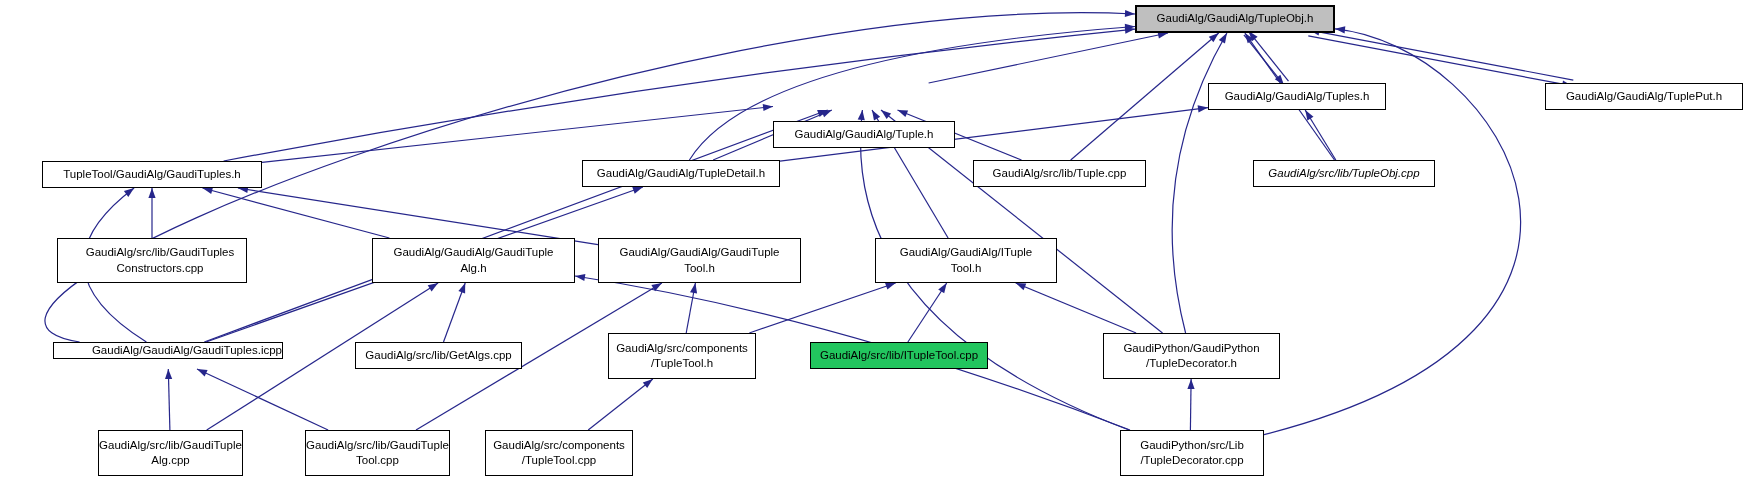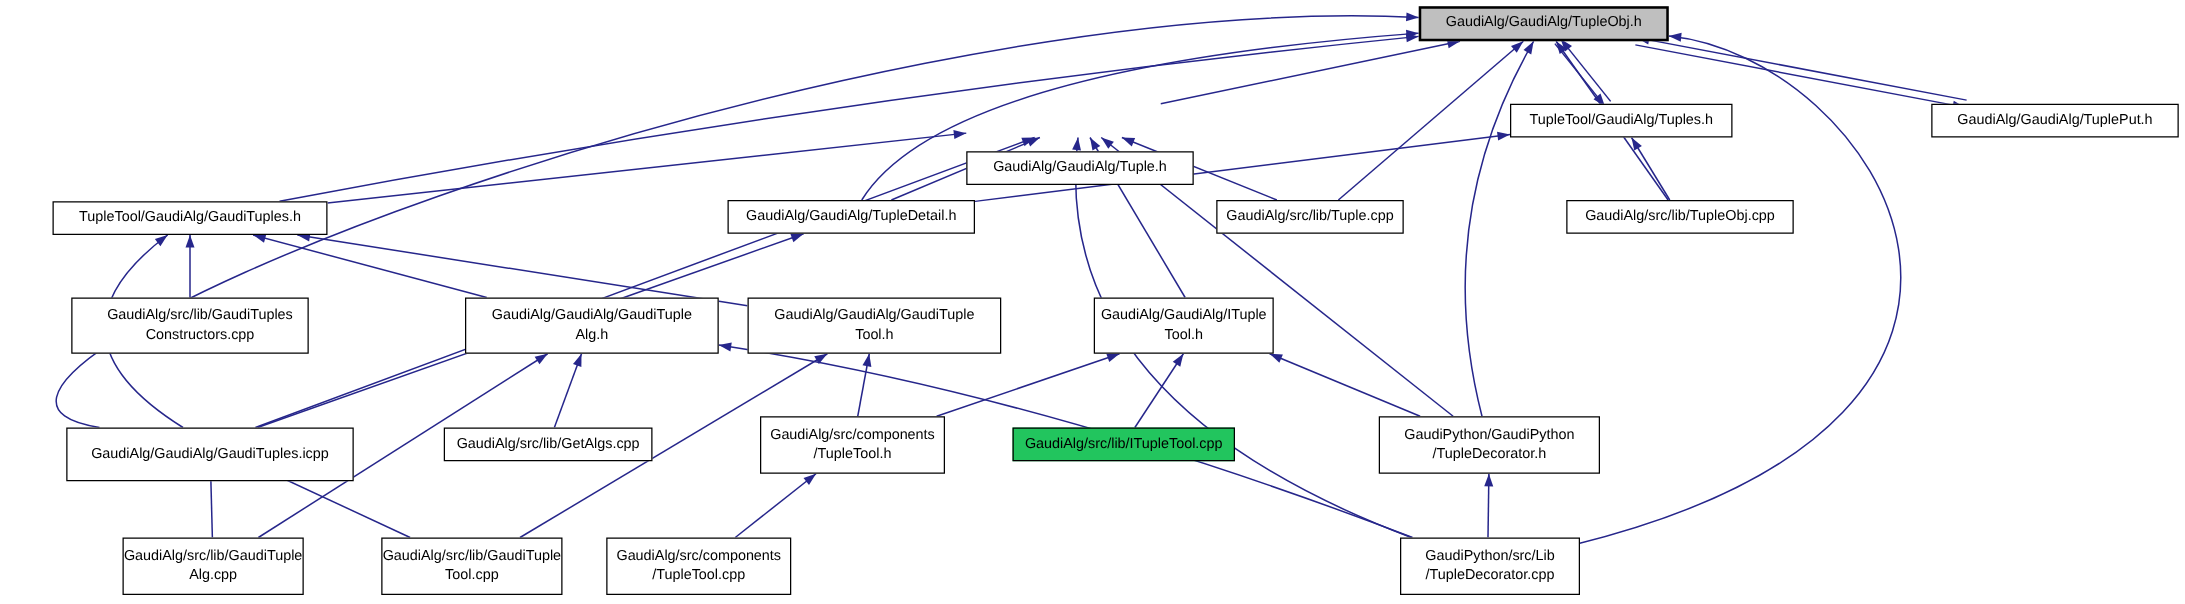--- a/index.html
+++ b/index.html
@@ -117,54 +117,54 @@
       <polygon points="1191.1,379.0 1194.6,389.1 1187.4,388.9" fill="#26268b"></polygon>
     </svg>
   <div id="nodes">
       <div class="node root" style="left: 1135px; top: 5px; width: 200px; height: 28px; background: rgb(191, 191, 191);">
         <span>GaudiAlg/GaudiAlg/TupleObj.h</span>
       </div>
       <div class="node" style="left: 773px; top: 91px; width: 182px; height: 27px; background: rgb(255, 255, 255); border-color: rgb(0, 0, 0); margin-top: 30px;">
         <span>GaudiAlg/GaudiAlg/Tuple.h</span>
       </div>
       <div class="node" style="left: 1208px; top: 83px; width: 178px; height: 27px; background: rgb(255, 255, 255); border-color: rgb(0, 0, 0);">
-        <span>TupleTool/GaudiAlg/Tuples.h</span>
+        <span>GaudiAlg/GaudiAlg/Tuples.h</span>
       </div>
       <div class="node" style="left: 1545px; top: 83px; width: 198px; height: 27px; background: rgb(255, 255, 255); border-color: rgb(0, 0, 0);">
         <span>GaudiAlg/GaudiAlg/TuplePut.h</span>
       </div>
       <div class="node" style="left: 42px; top: 161px; width: 220px; height: 27px; background: rgb(255, 255, 255); border-color: rgb(0, 0, 0);">
         <span>TupleTool/GaudiAlg/GaudiTuples.h</span>
       </div>
       <div class="node" style="left: 582px; top: 160px; width: 198px; height: 27px; background: rgb(255, 255, 255); border-color: rgb(0, 0, 0);">
         <span>GaudiAlg/GaudiAlg/TupleDetail.h</span>
       </div>
-      <div class="node" style="left: 973px; top: 160px; width: 150px; height: 27px; background: rgb(255, 255, 255); border-color: rgb(0, 0, 0); align-items: center;">
+      <div class="node" style="left: 973px; top: 160px; width: 173px; height: 27px; background: rgb(255, 255, 255); border-color: rgb(0, 0, 0); align-items: center;">
         <span>GaudiAlg/src/lib/Tuple.cpp</span>
       </div>
-      <div class="node" style="left: 1253px; top: 160px; width: 182px; height: 27px; background: rgb(255, 255, 255); border-color: rgb(0, 0, 0);">
+      <div class="node" style="left: 1253px; top: 160px; width: 182px; height: 27px; background: rgb(255, 255, 255); border-color: rgb(0, 0, 0); font-style: italic;">
         <span>GaudiAlg/src/lib/TupleObj.cpp</span>
       </div>
       <div class="node" style="left: 57px; top: 238px; width: 190px; height: 45px; background: rgb(255, 255, 255); border-color: rgb(0, 0, 0); padding-left: 16px;">
         <span>GaudiAlg/src/lib/GaudiTuples</span>
         <span>Constructors.cpp</span>
       </div>
       <div class="node" style="left: 372px; top: 238px; width: 203px; height: 45px; background: rgb(255, 255, 255); border-color: rgb(0, 0, 0);">
         <span>GaudiAlg/GaudiAlg/GaudiTuple</span>
         <span>Alg.h</span>
       </div>
       <div class="node" style="left: 598px; top: 238px; width: 203px; height: 45px; background: rgb(255, 255, 255); border-color: rgb(0, 0, 0);">
         <span>GaudiAlg/GaudiAlg/GaudiTuple</span>
         <span>Tool.h</span>
       </div>
-      <div class="node" style="left: 875px; top: 238px; width: 144px; height: 45px; background: rgb(255, 255, 255); border-color: rgb(0, 0, 0);">
+      <div class="node" style="left: 875px; top: 238px; width: 182px; height: 45px; background: rgb(255, 255, 255); border-color: rgb(0, 0, 0);">
         <span>GaudiAlg/GaudiAlg/ITuple</span>
         <span>Tool.h</span>
       </div>
-      <div class="node" style="left: 53px; top: 342px; width: 230px; height: 43px; background: rgb(255, 255, 255); border-color: rgb(0, 0, 0);">
+      <div class="node" style="left: 53px; top: 342px; width: 230px; height: 17px; background: rgb(255, 255, 255); border-color: rgb(0, 0, 0); align-items: flex-end;">
         <span>GaudiAlg/GaudiAlg/GaudiTuples.icpp</span>
       </div>
       <div class="node" style="left: 355px; top: 342px; width: 167px; height: 27px; background: rgb(255, 255, 255); border-color: rgb(0, 0, 0);">
         <span>GaudiAlg/src/lib/GetAlgs.cpp</span>
       </div>
       <div class="node" style="left: 608px; top: 333px; width: 148px; height: 46px; background: rgb(255, 255, 255); border-color: rgb(0, 0, 0);">
         <span>GaudiAlg/src/components</span>
         <span>/TupleTool.h</span>
       </div>
       <div class="node" style="left: 810px; top: 342px; width: 178px; height: 27px; background: #22c55e; border-color: rgb(0, 0, 0);">

